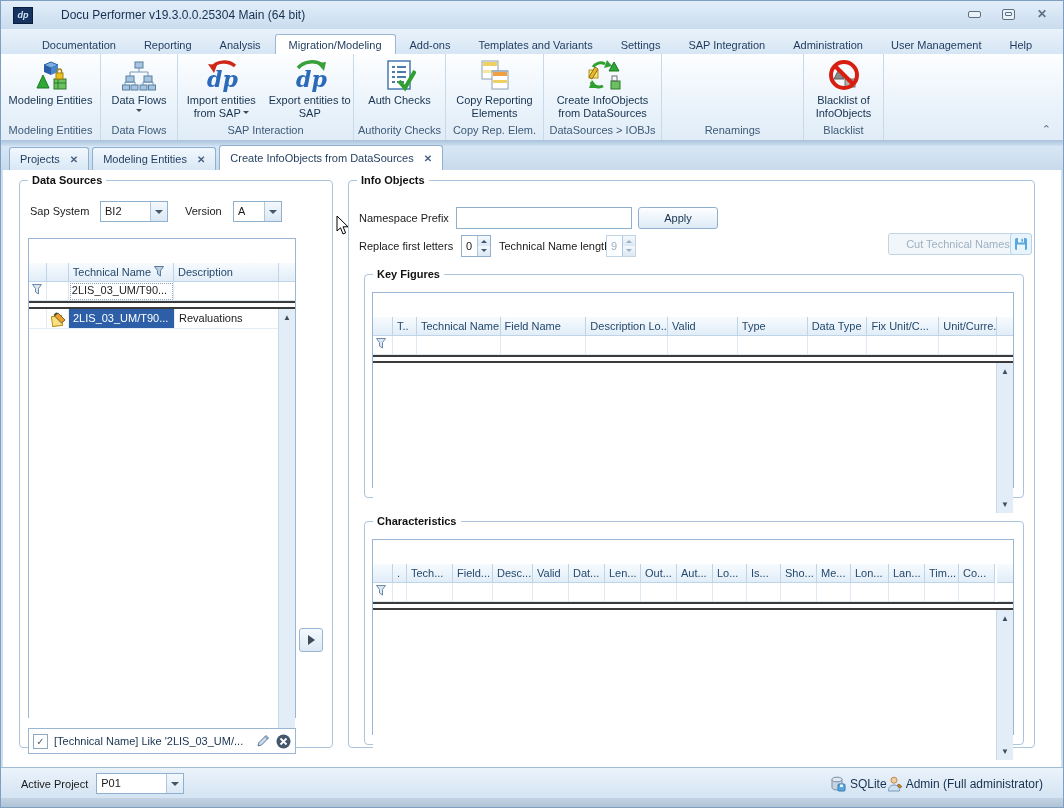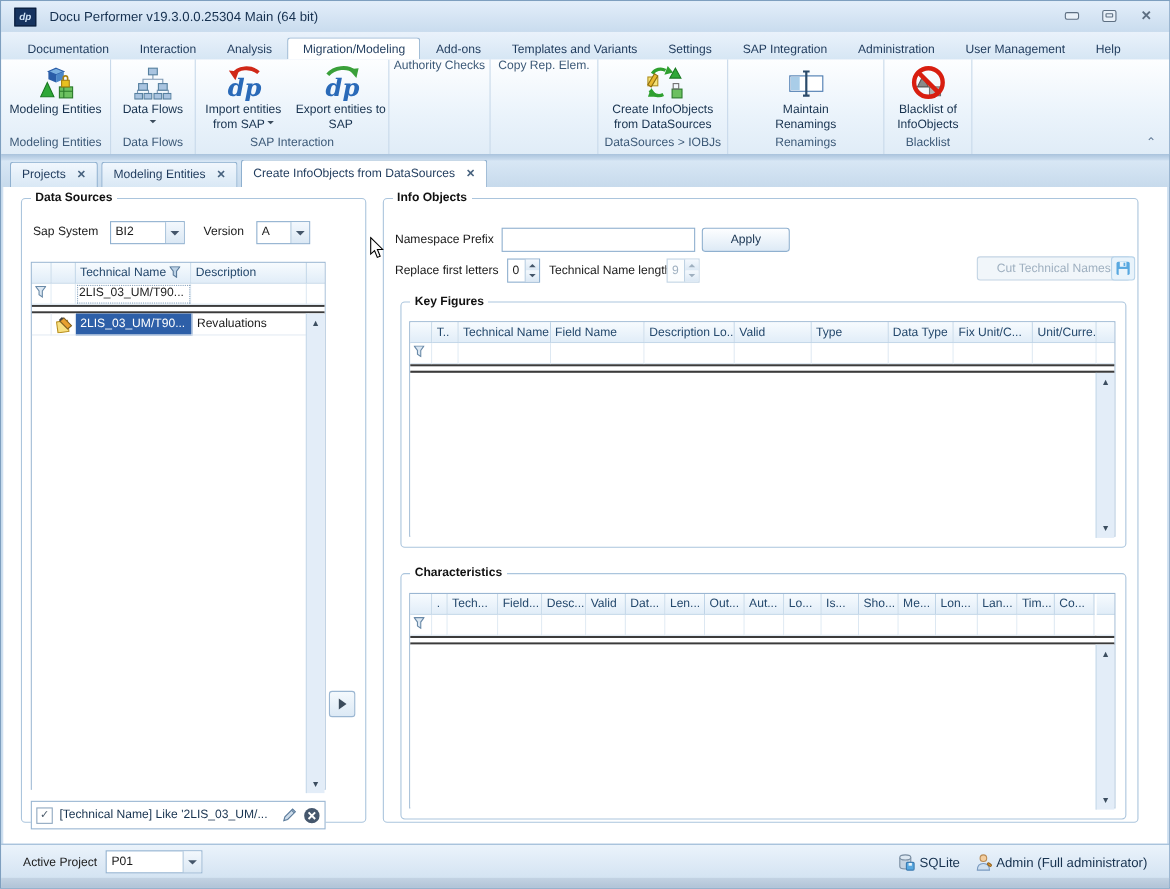--- a/index.html
+++ b/index.html
@@ -5,30 +5,30 @@
   html,body{margin:0;padding:0;background:#9fb3c8;}
   .window{position:relative;width:1064px;height:808px;background:#cfe0f1;
     font-family:"Liberation Sans",sans-serif;font-size:11px;color:#1a1a1a;overflow:hidden;
     border:1px solid #7e9fbf;box-sizing:border-box;}
   
   .titlebar{position:absolute;top:0;left:0;right:0;height:28px;
     background:linear-gradient(#e3eefa,#c9dcee);display:flex;align-items:center;padding-left:12px;
     border-bottom:1px solid #b7cce0;}
   .logo{width:18px;height:15px;background:#16335f;border:1px solid #0a1d3a;color:#cfe2f5;
     font-style:italic;font-weight:bold;font-size:9px;display:flex;align-items:center;justify-content:center;}
-  .title{margin-left:12px;font-size:12px;color:#15304f;}
+  .title{margin-left:28px;font-size:12px;color:#15304f;}
   .winctl{position:absolute;right:8px;top:4px;display:flex;gap:8px;}
   .winctl .wbtn{width:26px;height:18px;display:flex;align-items:center;justify-content:center;color:#5d6f82;}
   .wmin{width:11px;height:5px;border:1px solid #5d6f82;border-radius:2px;background:#e9f1f9;}
   .wres{width:11px;height:9px;border:1px solid #5d6f82;border-radius:2px;background:#e9f1f9;position:relative;}
   .wres:after{content:"";position:absolute;left:2px;right:2px;top:2px;height:2px;border:1px solid #5d6f82;border-radius:1px;}
   .wclose{font-weight:bold;font-size:12px;}
   
   .menubar{position:absolute;top:28px;left:0;right:0;height:25px;
-    background:linear-gradient(#eaf2fb,#d6e6f4);display:flex;align-items:flex-end;padding-left:10px;}
+    background:linear-gradient(#eaf2fb,#d6e6f4);display:flex;align-items:flex-end;padding-left:10px;justify-content:center;}
   .mtab{padding:4px 13px 3px;color:#1e3a5c;border:1px solid transparent;border-bottom:none;
     border-radius:3px 3px 0 0;white-space:nowrap;}
   .mtab.active{background:#fff;border-color:#9bb7d3;position:relative;z-index:3;}
   
   .ribbon{position:absolute;top:53px;left:0;right:0;height:86px;display:flex;
     background:linear-gradient(#fdfeff,#eaf3fb 60%,#e0ecf7);border-bottom:1px solid #c3d6e8;}
   .rgroup{display:flex;flex-direction:column;border-right:1px solid #c8d9ea;box-sizing:border-box;}
   .rbtns{flex:1;display:flex;justify-content:center;align-items:flex-start;gap:2px;padding-top:1px;}
   .rbtn{display:flex;flex-direction:column;align-items:center;padding:2px 2px 0;border-radius:3px;cursor:default;}
   .ricon{height:37px;display:flex;align-items:center;justify-content:center;}
@@ -67,21 +67,21 @@
   .spin.disabled{border-color:#c3d4e4;color:#9fb0c0;background:#fbfdfe;}
   .spinval{flex:1;display:flex;align-items:center;padding-left:4px;}
   .spbtns{width:12px;border-left:1px solid #aec7dd;display:flex;flex-direction:column;}
   .spbtns i{flex:1;display:flex;align-items:center;justify-content:center;background:linear-gradient(#f3f8fd,#dbe8f4);}
   .sarr-u{width:0;height:0;border:3px solid transparent;border-bottom-color:#44566a;margin-bottom:2px;}
   .sarr-d{width:0;height:0;border:3px solid transparent;border-top-color:#44566a;margin-top:2px;}
   
   .grid{position:absolute;border:1px solid #9ab6d2;box-sizing:border-box;background:#fff;}
   .ghr,.gfr{display:flex;}
   .gc{height:19px;box-sizing:border-box;border-right:1px solid #bfd4e7;border-bottom:1px solid #bfd4e7;
-    background:linear-gradient(#f7fbfe,#e1edf8);color:#25496d;padding:3px 4px 0;overflow:hidden;white-space:nowrap;display:flex;gap:3px;}
+    background:linear-gradient(#f7fbfe,#e1edf8);color:#25496d;padding:3px 4px 0;overflow:hidden;white-space:nowrap;display:flex;gap:3px;margin-top:24px;}
   .fc{height:19px;box-sizing:border-box;border-right:1px solid #dde8f2;border-bottom:1px solid #dde8f2;
     background:#fff;padding:2px 3px 0;overflow:hidden;white-space:nowrap;}
   .fc.dotted{outline:1px dotted #8aa5bf;outline-offset:-2px;color:#222;}
   .gsep{height:4px;border-top:2px solid #3b3b3b;border-bottom:2px solid #3b3b3b;background:#fff;}
   .gbody{position:relative;background:#fff;}
   .vscroll{position:absolute;top:0;right:0;bottom:0;width:16px;background:#e3edf8;border-left:1px solid #c8daea;}
   .scar{position:absolute;left:0;right:0;height:15px;display:flex;align-items:center;justify-content:center;
     color:#3c4e60;font-size:8px;}
   .scar.up{top:1px;} .scar.dn{bottom:1px;}
   .drow{display:flex;}
@@ -103,21 +103,21 @@
     background:#fff;display:flex;align-items:center;gap:6px;padding:0 4px;box-sizing:border-box;}
   .chk{width:13px;height:13px;border:1px solid #8fa8c0;background:#fff;display:flex;align-items:center;
     justify-content:center;font-size:10px;color:#4a5a6a;}
   .ftext{flex:1;overflow:hidden;white-space:nowrap;color:#17324f;}
   .movebtn{position:absolute;left:296px;top:458px;width:22px;height:22px;border:1px solid #9ab6d2;border-radius:3px;
     background:linear-gradient(#f4f9fd,#dce9f5);display:flex;align-items:center;justify-content:center;}
   .movetri{width:0;height:0;border:5px solid transparent;border-left:7px solid #3c4c5c;margin-left:5px;}
   
   .statusbar{position:absolute;left:0;right:0;top:766px;height:31px;border-top:1px solid #9fbbd6;
     background:linear-gradient(#ebf3fb,#d3e3f2);display:flex;align-items:center;padding:0 20px;}
-  .sb-right{margin-left:auto;display:flex;align-items:center;gap:14px;color:#17324f;font-size:12px;}
+  .sb-right{margin-left:auto;display:flex;align-items:center;color:#17324f;font-size:12px;}
   .sb-item{display:flex;align-items:center;gap:4px;}
   .bottomstrip{position:absolute;left:0;right:0;top:797px;height:11px;background:linear-gradient(#c3d3e3,#adc0d4);}
   .iconspan{display:inline-flex;align-items:center;justify-content:center;}
   .cursor{position:absolute;left:333px;top:45px;z-index:9;}
 </style>
 </head>
 <body>
 
 <div class="window">
 
@@ -130,21 +130,21 @@
         </span>
       <span class="wbtn">
           <i class="wres"></i>
         </span>
       <span class="wbtn wclose">✕</span>
     </div>
   </div>
 
   <div class="menubar">
     <div class="mtab">Documentation</div>
-    <div class="mtab">Interaction</div>
+    <div class="mtab">Reporting</div>
     <div class="mtab">Analysis</div>
     <div class="mtab active">Migration/Modeling</div>
     <div class="mtab">Add-ons</div>
     <div class="mtab">Templates and Variants</div>
     <div class="mtab">Settings</div>
     <div class="mtab">SAP Integration</div>
     <div class="mtab">Administration</div>
     <div class="mtab">User Management</div>
     <div class="mtab">Help</div>
   </div>
@@ -218,24 +218,54 @@
               <polygon points="35,2 26,3 33,11" fill="#3aa03a"></polygon>
             </svg>
           </span>
           <span class="rlbl">Export entities to SAP</span>
         </div>
       </div>
       <div class="rglabel">SAP Interaction</div>
     </div>
 
     <div class="rgroup" style="width:92px">
+      <div class="rbtns">
+        <div class="rbtn" style="width:80px">
+          <span class="ricon">
+            <svg width="32" height="34" viewBox="0 0 32 34">
+              <rect x="4" y="2" width="22" height="28" fill="#fff" stroke="#4a7ab0" stroke-width="1.5"></rect>
+              <g stroke="#4a7ab0" stroke-width="2">
+                  <path d="M8,8 h3 M13,8 h9 M8,13 h3 M13,13 h9 M8,18 h3 M13,18 h9 M8,23 h3 M13,23 h7"></path>
+                </g>
+              <path d="M15,22 L21,29 L31,12" stroke="#2fa030" stroke-width="4" fill="none"></path>
+            </svg>
+          </span>
+          <span class="rlbl">Auth Checks</span>
+        </div>
+      </div>
       <div class="rglabel">Authority Checks</div>
     </div>
 
     <div class="rgroup" style="width:98px">
+      <div class="rbtns">
+        <div class="rbtn" style="width:90px">
+          <span class="ricon">
+            <svg width="34" height="34" viewBox="0 0 34 34">
+              <rect x="4" y="2" width="16" height="18" fill="#fff" stroke="#8aa0b4"></rect>
+              <rect x="5" y="3" width="14" height="4" fill="#f0d060"></rect>
+                <rect x="5" y="11" width="14" height="3" fill="#f6e8a0"></rect>
+              <rect x="14" y="12" width="16" height="18" fill="#fff" stroke="#8aa0b4"></rect>
+              <rect x="15" y="13" width="14" height="4" fill="#f0a040"></rect>
+                <rect x="15" y="21" width="14" height="3" fill="#f0d060"></rect>
+              <line x1="14" y1="12" x2="30" y2="12" stroke="#8aa0b4"></line>
+            </svg>
+          </span>
+          <span class="rlbl">Copy Reporting Elements</span>
+        </div>
+      </div>
       <div class="rglabel">Copy Rep. Elem.</div>
     </div>
 
     <div class="rgroup" style="width:118px">
       <div class="rbtns">
         <div class="rbtn" style="width:112px">
           <span class="ricon">
             <svg width="36" height="34" viewBox="0 0 36 34">
               <path d="M8,8 a9 9 0 0 1 12,-3" stroke="#2fa030" stroke-width="3" fill="none"></path>
               <polygon points="22,1 19,9 27,7" fill="#2fa030"></polygon>
@@ -249,30 +279,20 @@
             </svg>
           </span>
           <span class="rlbl">Create InfoObjects from DataSources</span>
         </div>
       </div>
       <div class="rglabel">DataSources &gt; IOBJs</div>
     </div>
 
     <div class="rgroup" style="width:142px">
       <div class="rbtns">
-        <div class="rbtn" style="width:66px">
-          <span class="ricon">
-            <svg width="34" height="30" viewBox="0 0 34 30">
-              <rect x="2" y="8" width="30" height="14" fill="#fff" stroke="#4a7ab0"></rect>
-              <rect x="3" y="9" width="8" height="12" fill="#a9cdе8" style="fill:#a9cde8"></rect>
-              <path d="M17,4 v22 M14,4 h6 M14,26 h6" stroke="#2a4a6a" stroke-width="2" fill="none"></path>
-            </svg>
-          </span>
-          <span class="rlbl">Maintain Renamings</span>
-        </div>
       </div>
       <div class="rglabel">Renamings</div>
     </div>
 
     <div class="rgroup" style="width:80px">
       <div class="rbtns">
         <div class="rbtn" style="width:74px">
           <span class="ricon">
             <svg width="34" height="34" viewBox="0 0 34 34">
               <polygon points="7,20 12,10 17,20" fill="#8a8a8a" stroke="#5a5a5a"></polygon>

